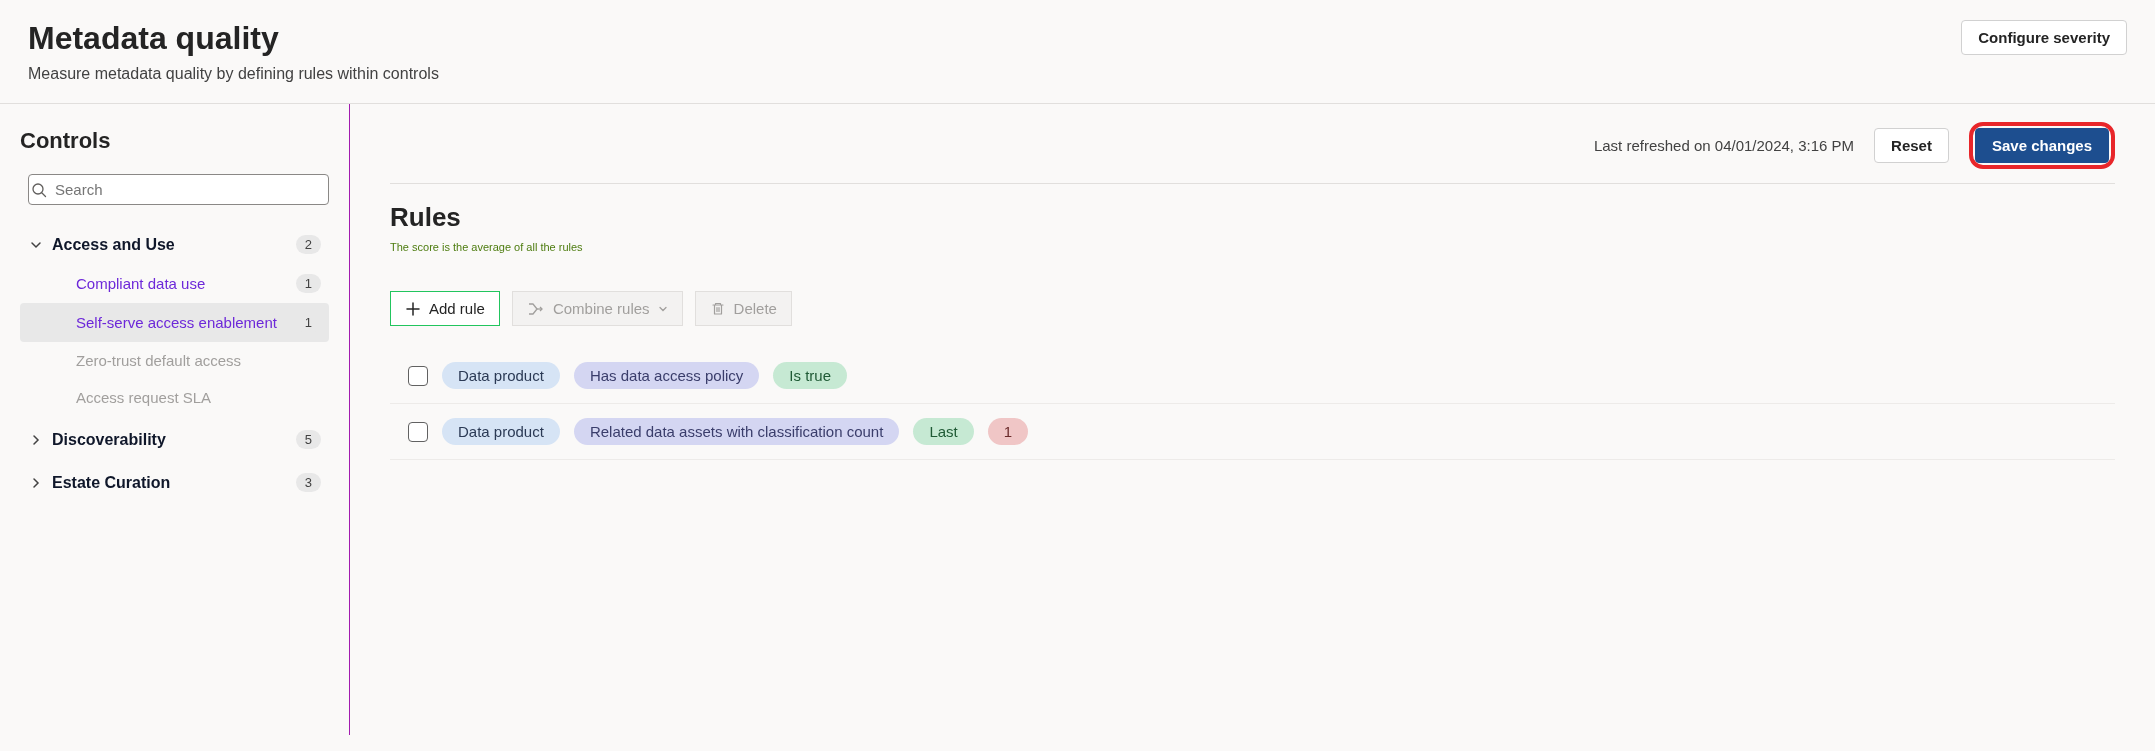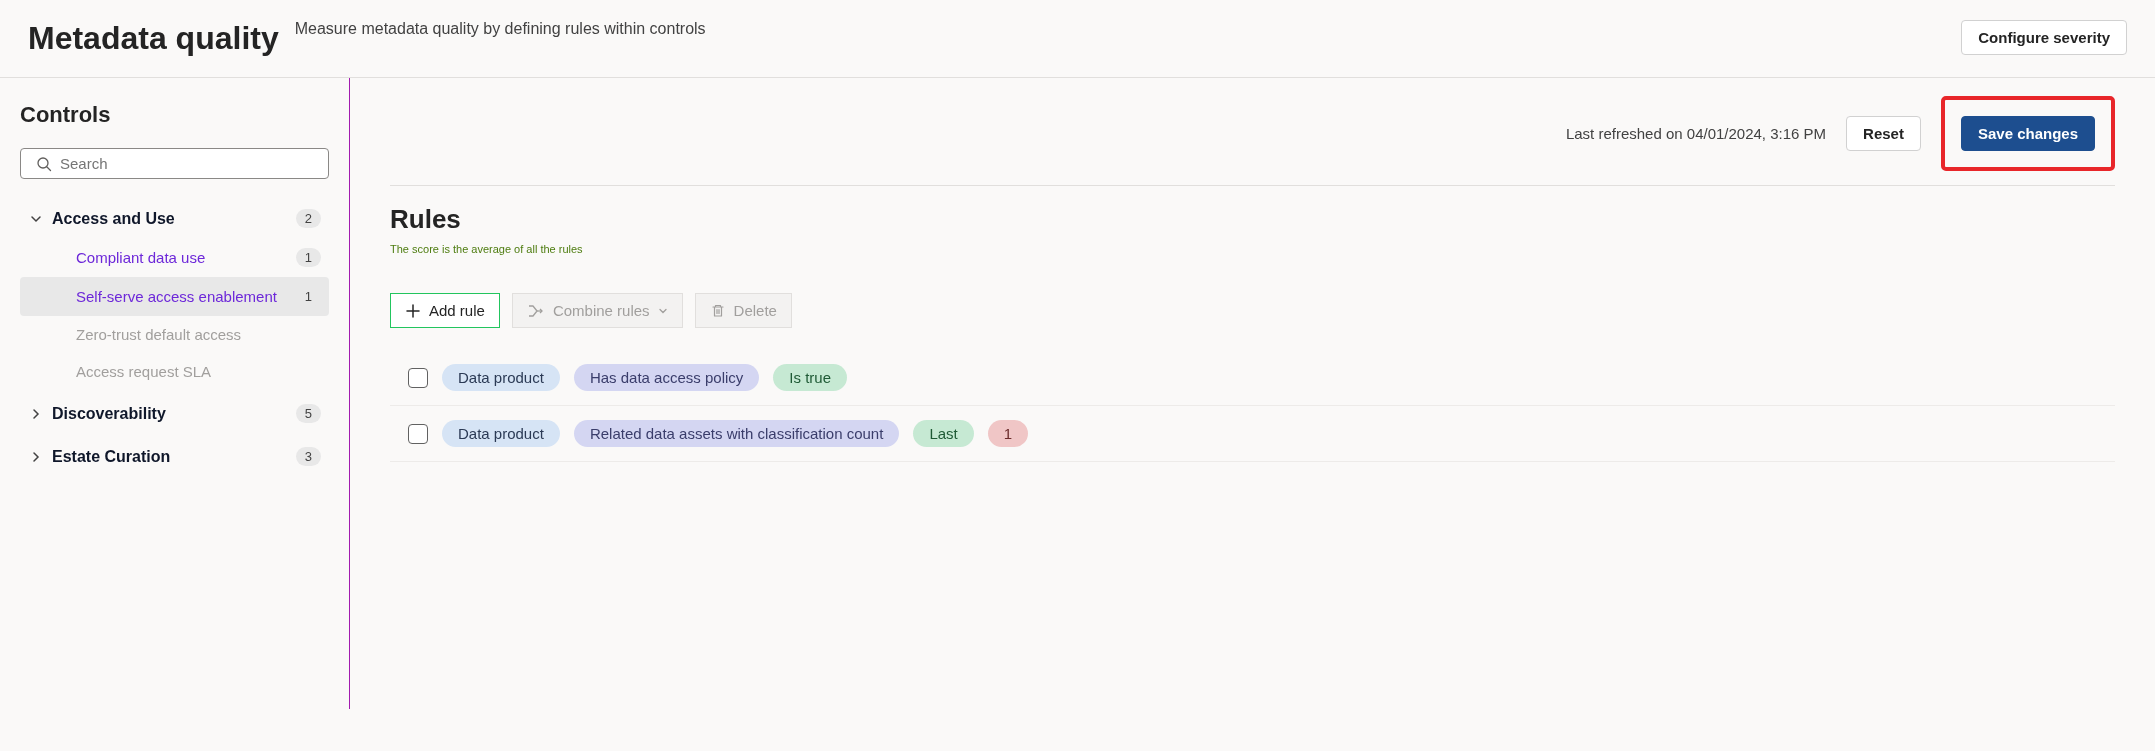--- a/index.html
+++ b/index.html
@@ -15,22 +15,22 @@
     }
     .header {
       padding: 20px 28px;
       border-bottom: 1px solid #e1dfdd;
       display: flex;
       justify-content: space-between;
       align-items: flex-start;
     }
     .header-left {
       display: flex;
-      flex-direction: row;
-      gap: 16px;
+      flex-direction: column;
+      gap: 8px;
     }
     .page-title {
       font-size: 32px;
       font-weight: 600;
       color: #242424;
     }
     .page-subtitle {
       font-size: 16px;
       color: #424242;
     }
@@ -63,23 +63,24 @@
       font-size: 22px;
       font-weight: 700;
       margin-bottom: 20px;
       color: #242424;
     }
     .search-box {
       display: flex;
       align-items: center;
       border: 1px solid #8a8886;
       border-radius: 4px;
-      padding: 6px 15px;
+      padding: 6px 2px;
       background: #fff;
       margin-bottom: 20px;
+      margin-left: 8px;
     }
     .search-box input {
       border: none;
       outline: none;
       font-size: 15px;
       flex: 1;
       background: transparent;
       font-family: inherit;
       color: #605e5c;
     }
@@ -156,22 +157,22 @@
       padding-bottom: 14px;
       border-bottom: 1px solid #e1dfdd;
       margin-bottom: 18px;
     }
     .last-refreshed {
       font-size: 15px;
       color: #424242;
     }
     .highlight-box {
       border: 4px solid #e8262a;
-      padding: 16px;
-      border-radius: 5px;
+      padding: 2px;
+      border-radius: 14px;
     }
     .rules-title {
       font-size: 26px;
       font-weight: 600;
       margin-bottom: 8px;
       color: #242424;
     }
     .rules-subtitle {
       font-size: 11px;
       color: #4d7c0f;

